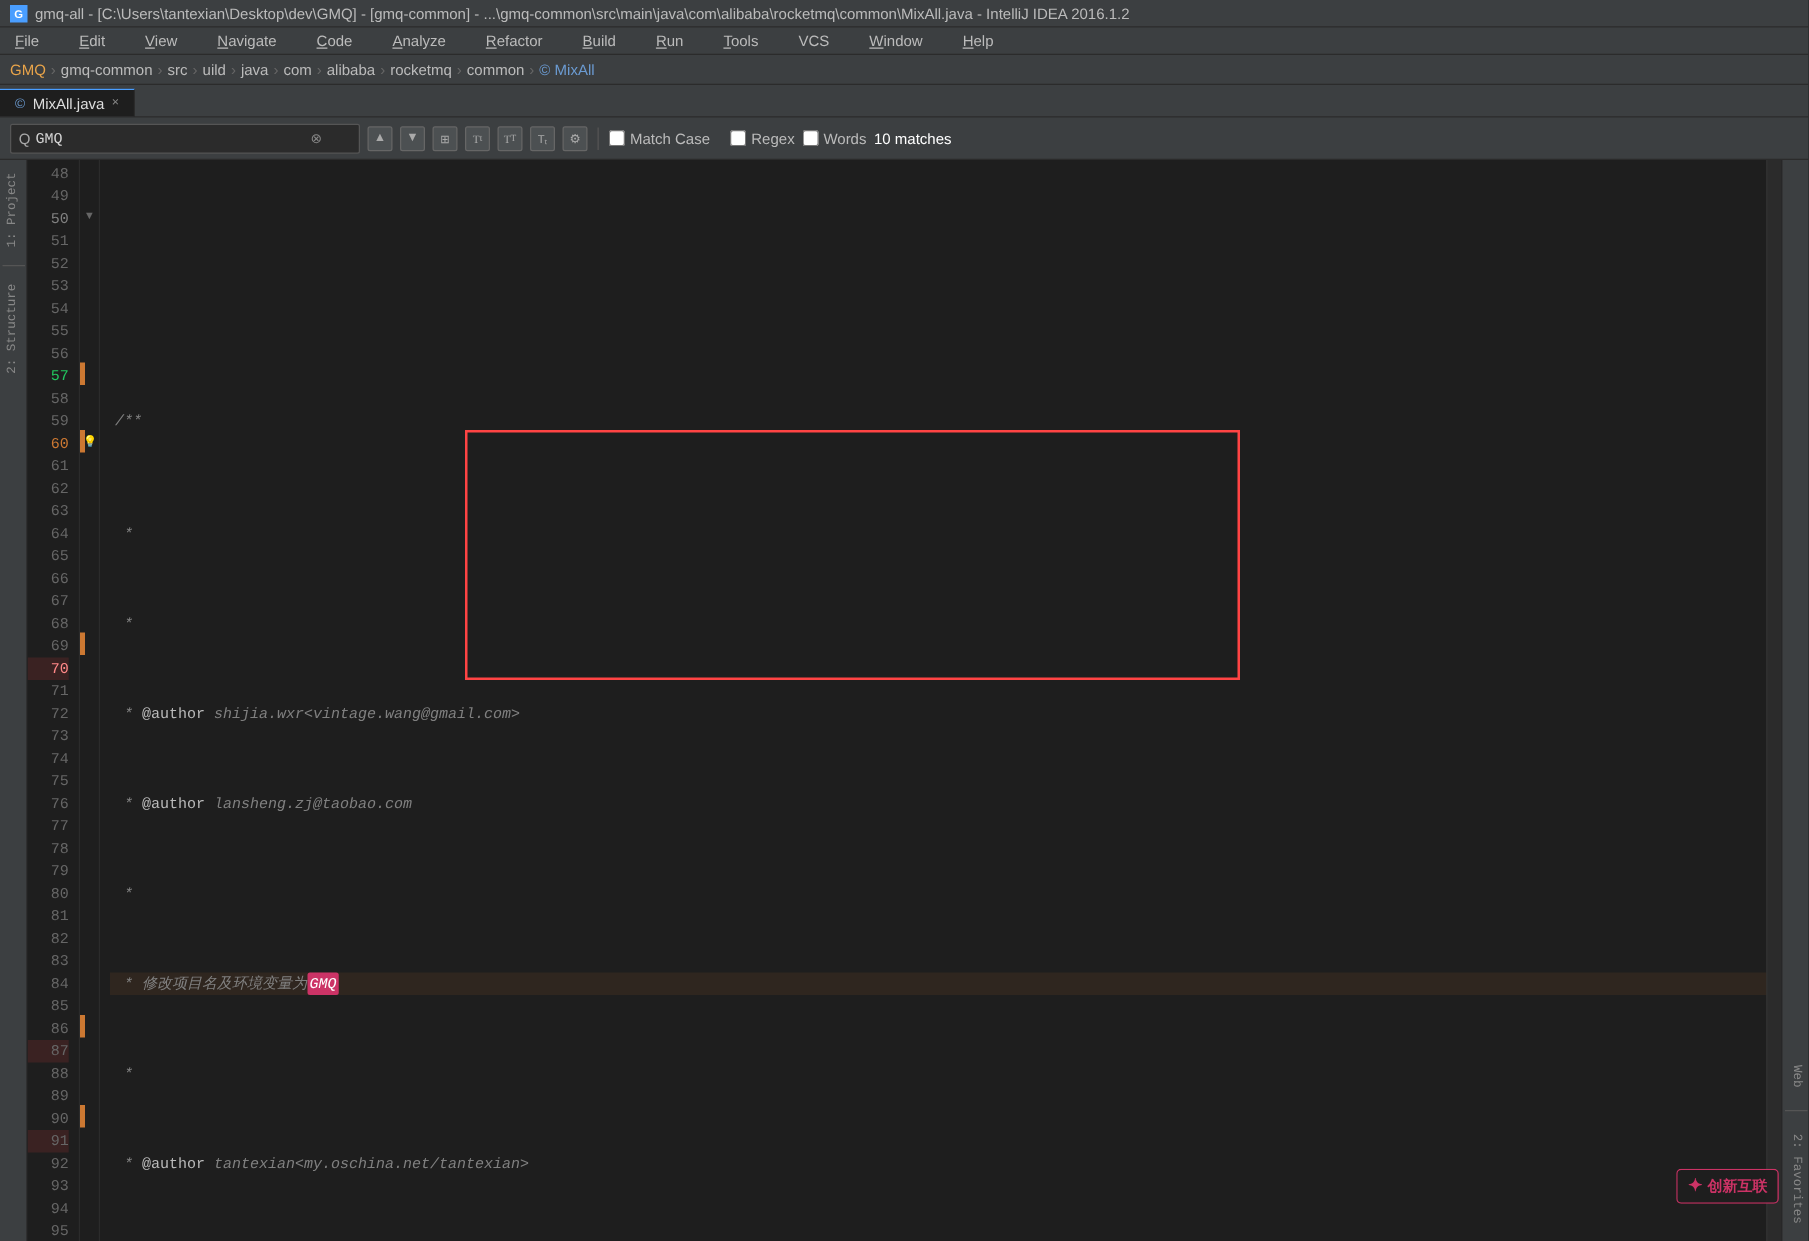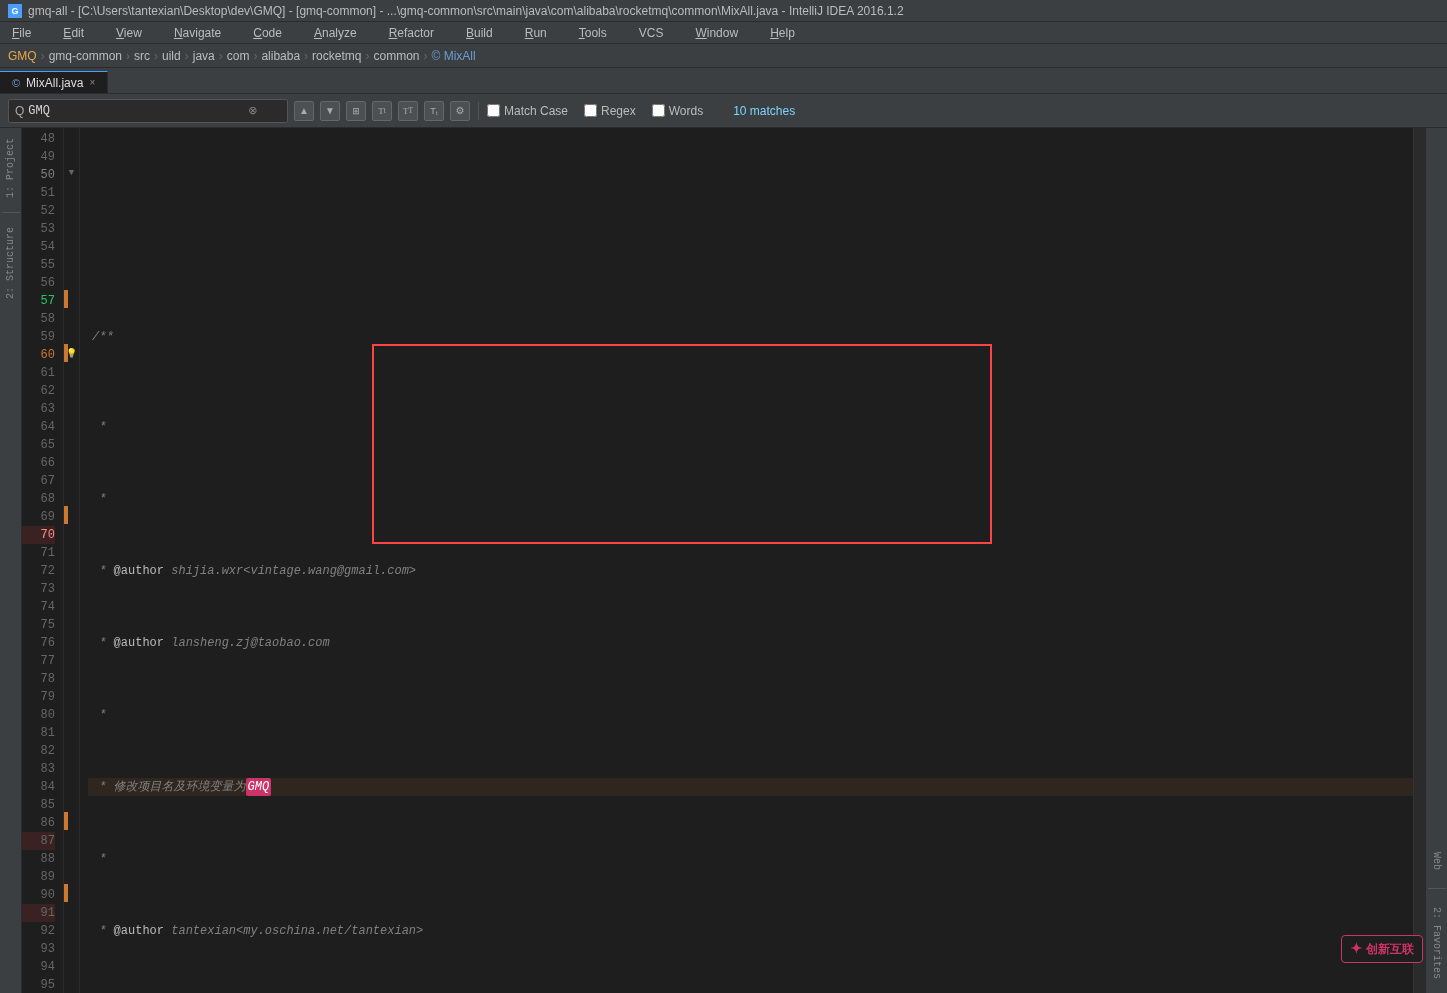--- a/index.html
+++ b/index.html
@@ -167,23 +167,23 @@
       align-items: center;
       gap: 4px;
       font-size: 12px;
       color: #bbb;
       cursor: pointer;
     }
     .search-option input[type="checkbox"] {
       cursor: pointer;
     }
     .search-matches {
-      color: #7dd3fc;
-      font-size: 12px;
-      margin-left: 24px;
+      color: #ffffff;
+      font-size: 12px;
+      margin-left: 0;
     }
 
     
     #main {
       display: flex;
       height: calc(993px - 22px - 22px - 24px - 26px - 34px);
     }
 
     
     #left-sidebar {
@@ -339,21 +339,21 @@
   <div class="search-divider"></div>
 
   <label class="search-option">
     <input type="checkbox" style="">
     <span>Match Case</span>
   </label>
   <label class="search-option" style="margin-left:10px;">
     <input type="checkbox" style="">
     <span>Regex</span>
   </label>
-  <label class="search-option" style="margin-left:10px;">
+  <label class="search-option" style="">
     <input type="checkbox" style="">
     <span>Words</span>
   </label>
   <span class="search-matches">10 matches</span>
 </div>
 
 <div id="main">
 
   <div id="left-sidebar">
     <div style="writing-mode:vertical-rl;transform:rotate(180deg);font-size:10px;color:#888;cursor:pointer;padding:6px 0;">1: Project</div>

